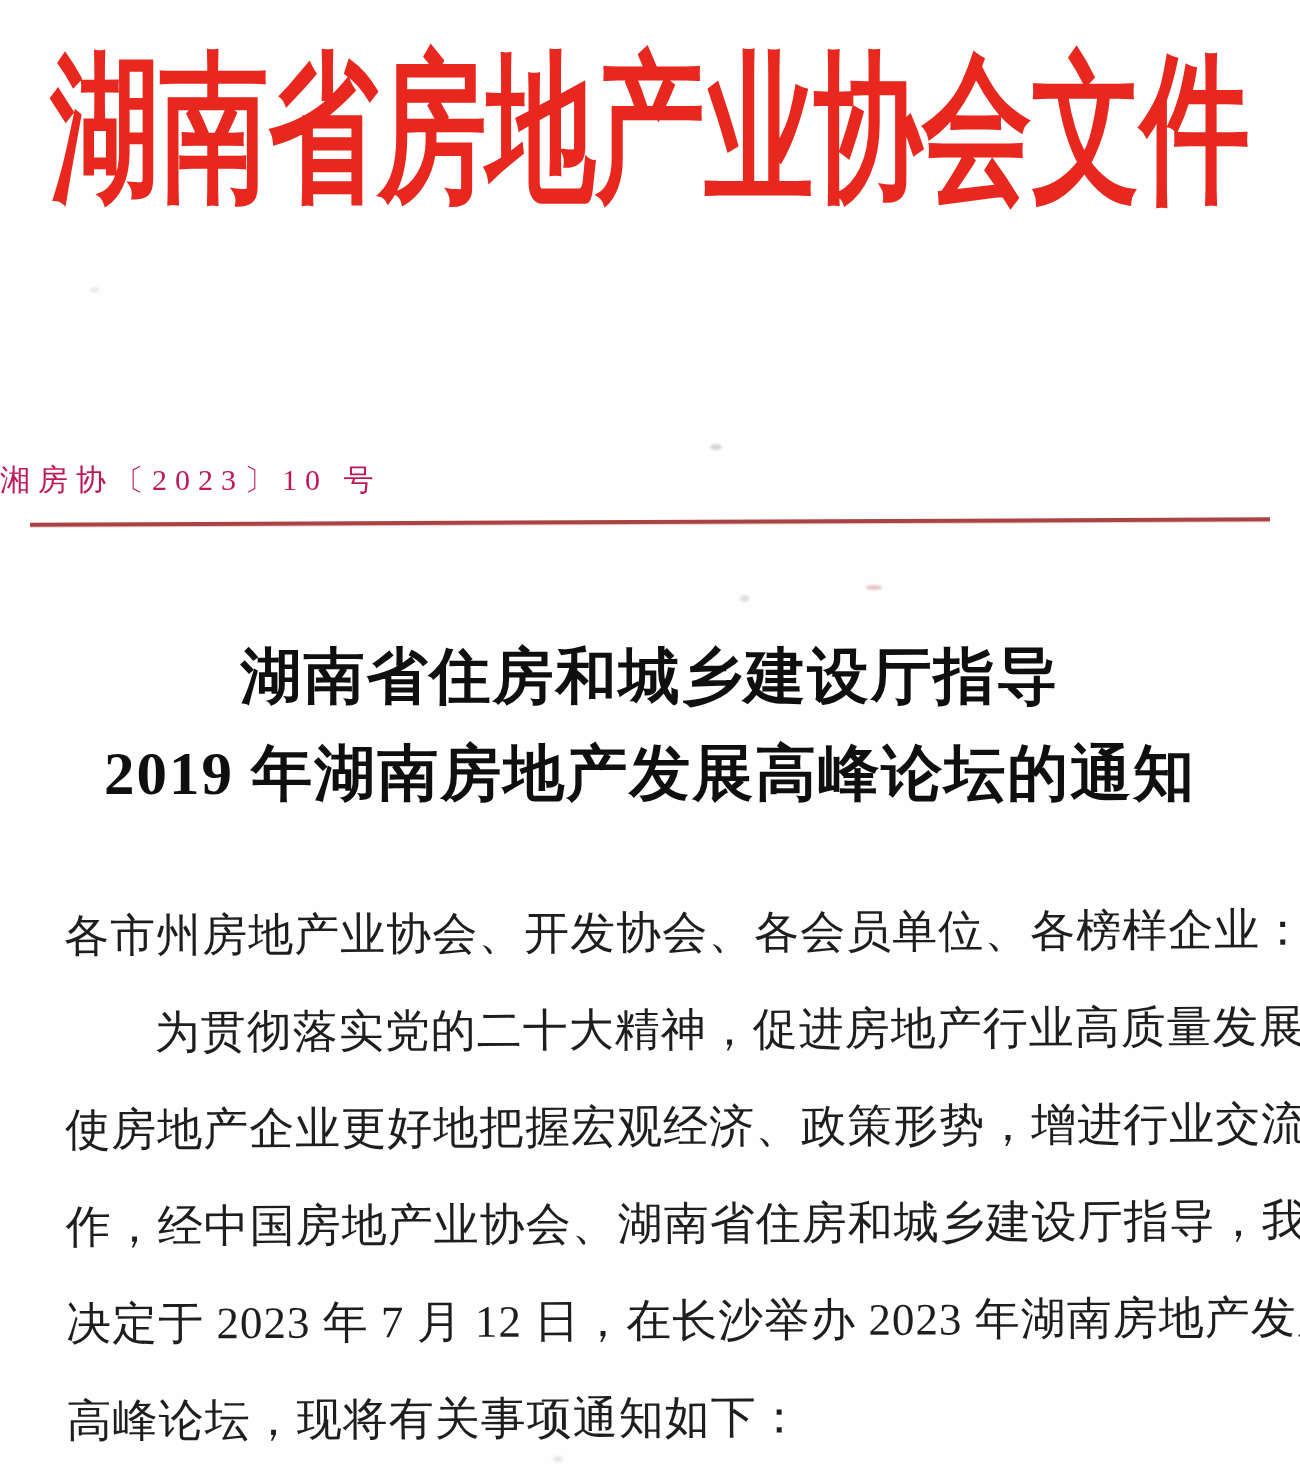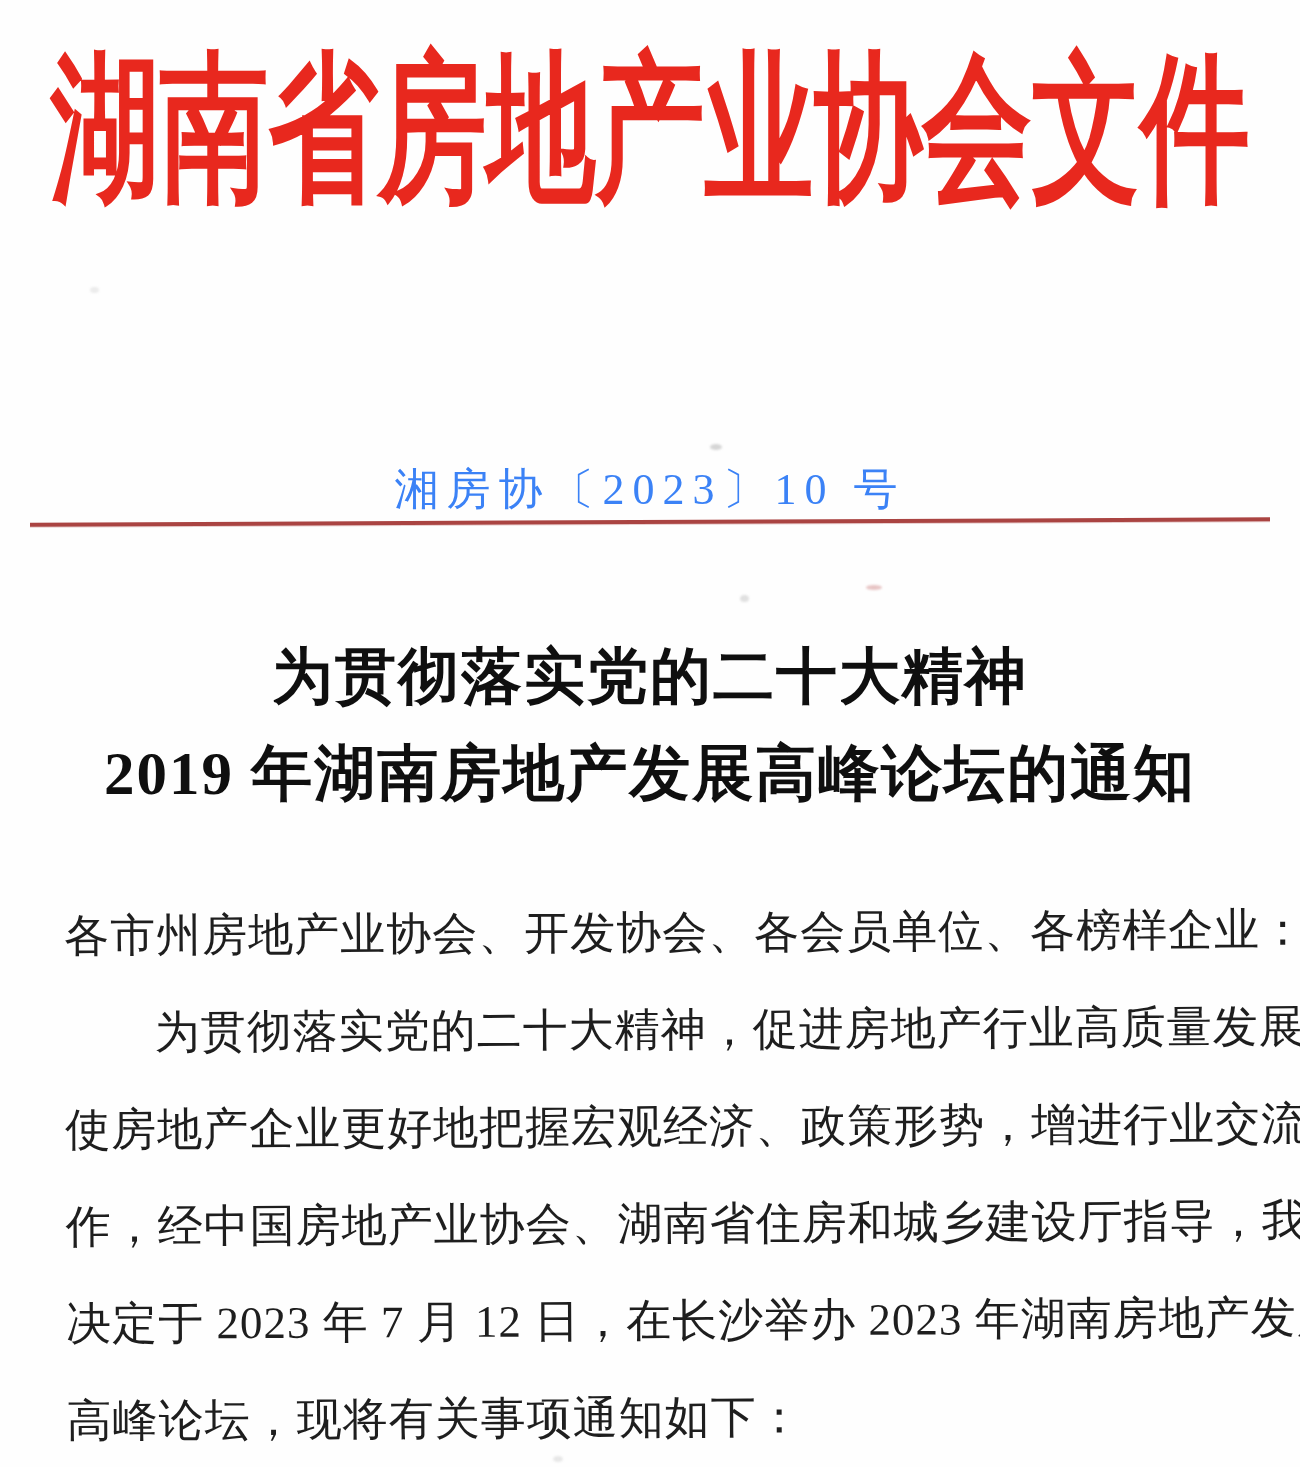--- a/index.html
+++ b/index.html
@@ -32,23 +32,22 @@
     transform-origin: top center;
     letter-spacing: 0px;
   }
 
   
   .doc-number {
     position: absolute;
     top: 460px;
     left: 0;
     width: 100%;
-    text-align: center;
-    font-size: 44px;
-    color: #3b82f6;
+    font-size: 30px;
+    color: #be185d;
     letter-spacing: 8px;
     white-space: nowrap;
   }
 
   
   .red-divider {
     position: absolute;
     top: 520px;
     left: 30px;
     width: 1240px;
@@ -108,21 +107,21 @@
 
 <div class="page">
 
   <div class="red-header">湖南省房地产业协会文件</div>
 
   <div class="doc-number">湘房协〔2023〕10 号</div>
 
   <div class="red-divider"></div>
 
   <div class="doc-title">
-    <div class="title-line">为贯彻落实党的二十大精神</div>
+    <div class="title-line">湖南省住房和城乡建设厅指导</div>
     <div class="title-line">2019 年湖南房地产发展高峰论坛的通知</div>
   </div>
 
   <div class="doc-body">
     <div class="body-line">各市州房地产业协会、开发协会、各会员单位、各榜样企业：</div>
     <div class="body-line indent">为贯彻落实党的二十大精神，促进房地产行业高质量发展，</div>
     <div class="body-line">使房地产企业更好地把握宏观经济、政策形势，增进行业交流合</div>
     <div class="body-line">作，经中国房地产业协会、湖南省住房和城乡建设厅指导，我会</div>
     <div class="body-line">决定于 2023 年 7 月 12 日，在长沙举办 2023 年湖南房地产发展</div>
     <div class="body-line">高峰论坛，现将有关事项通知如下：</div>

